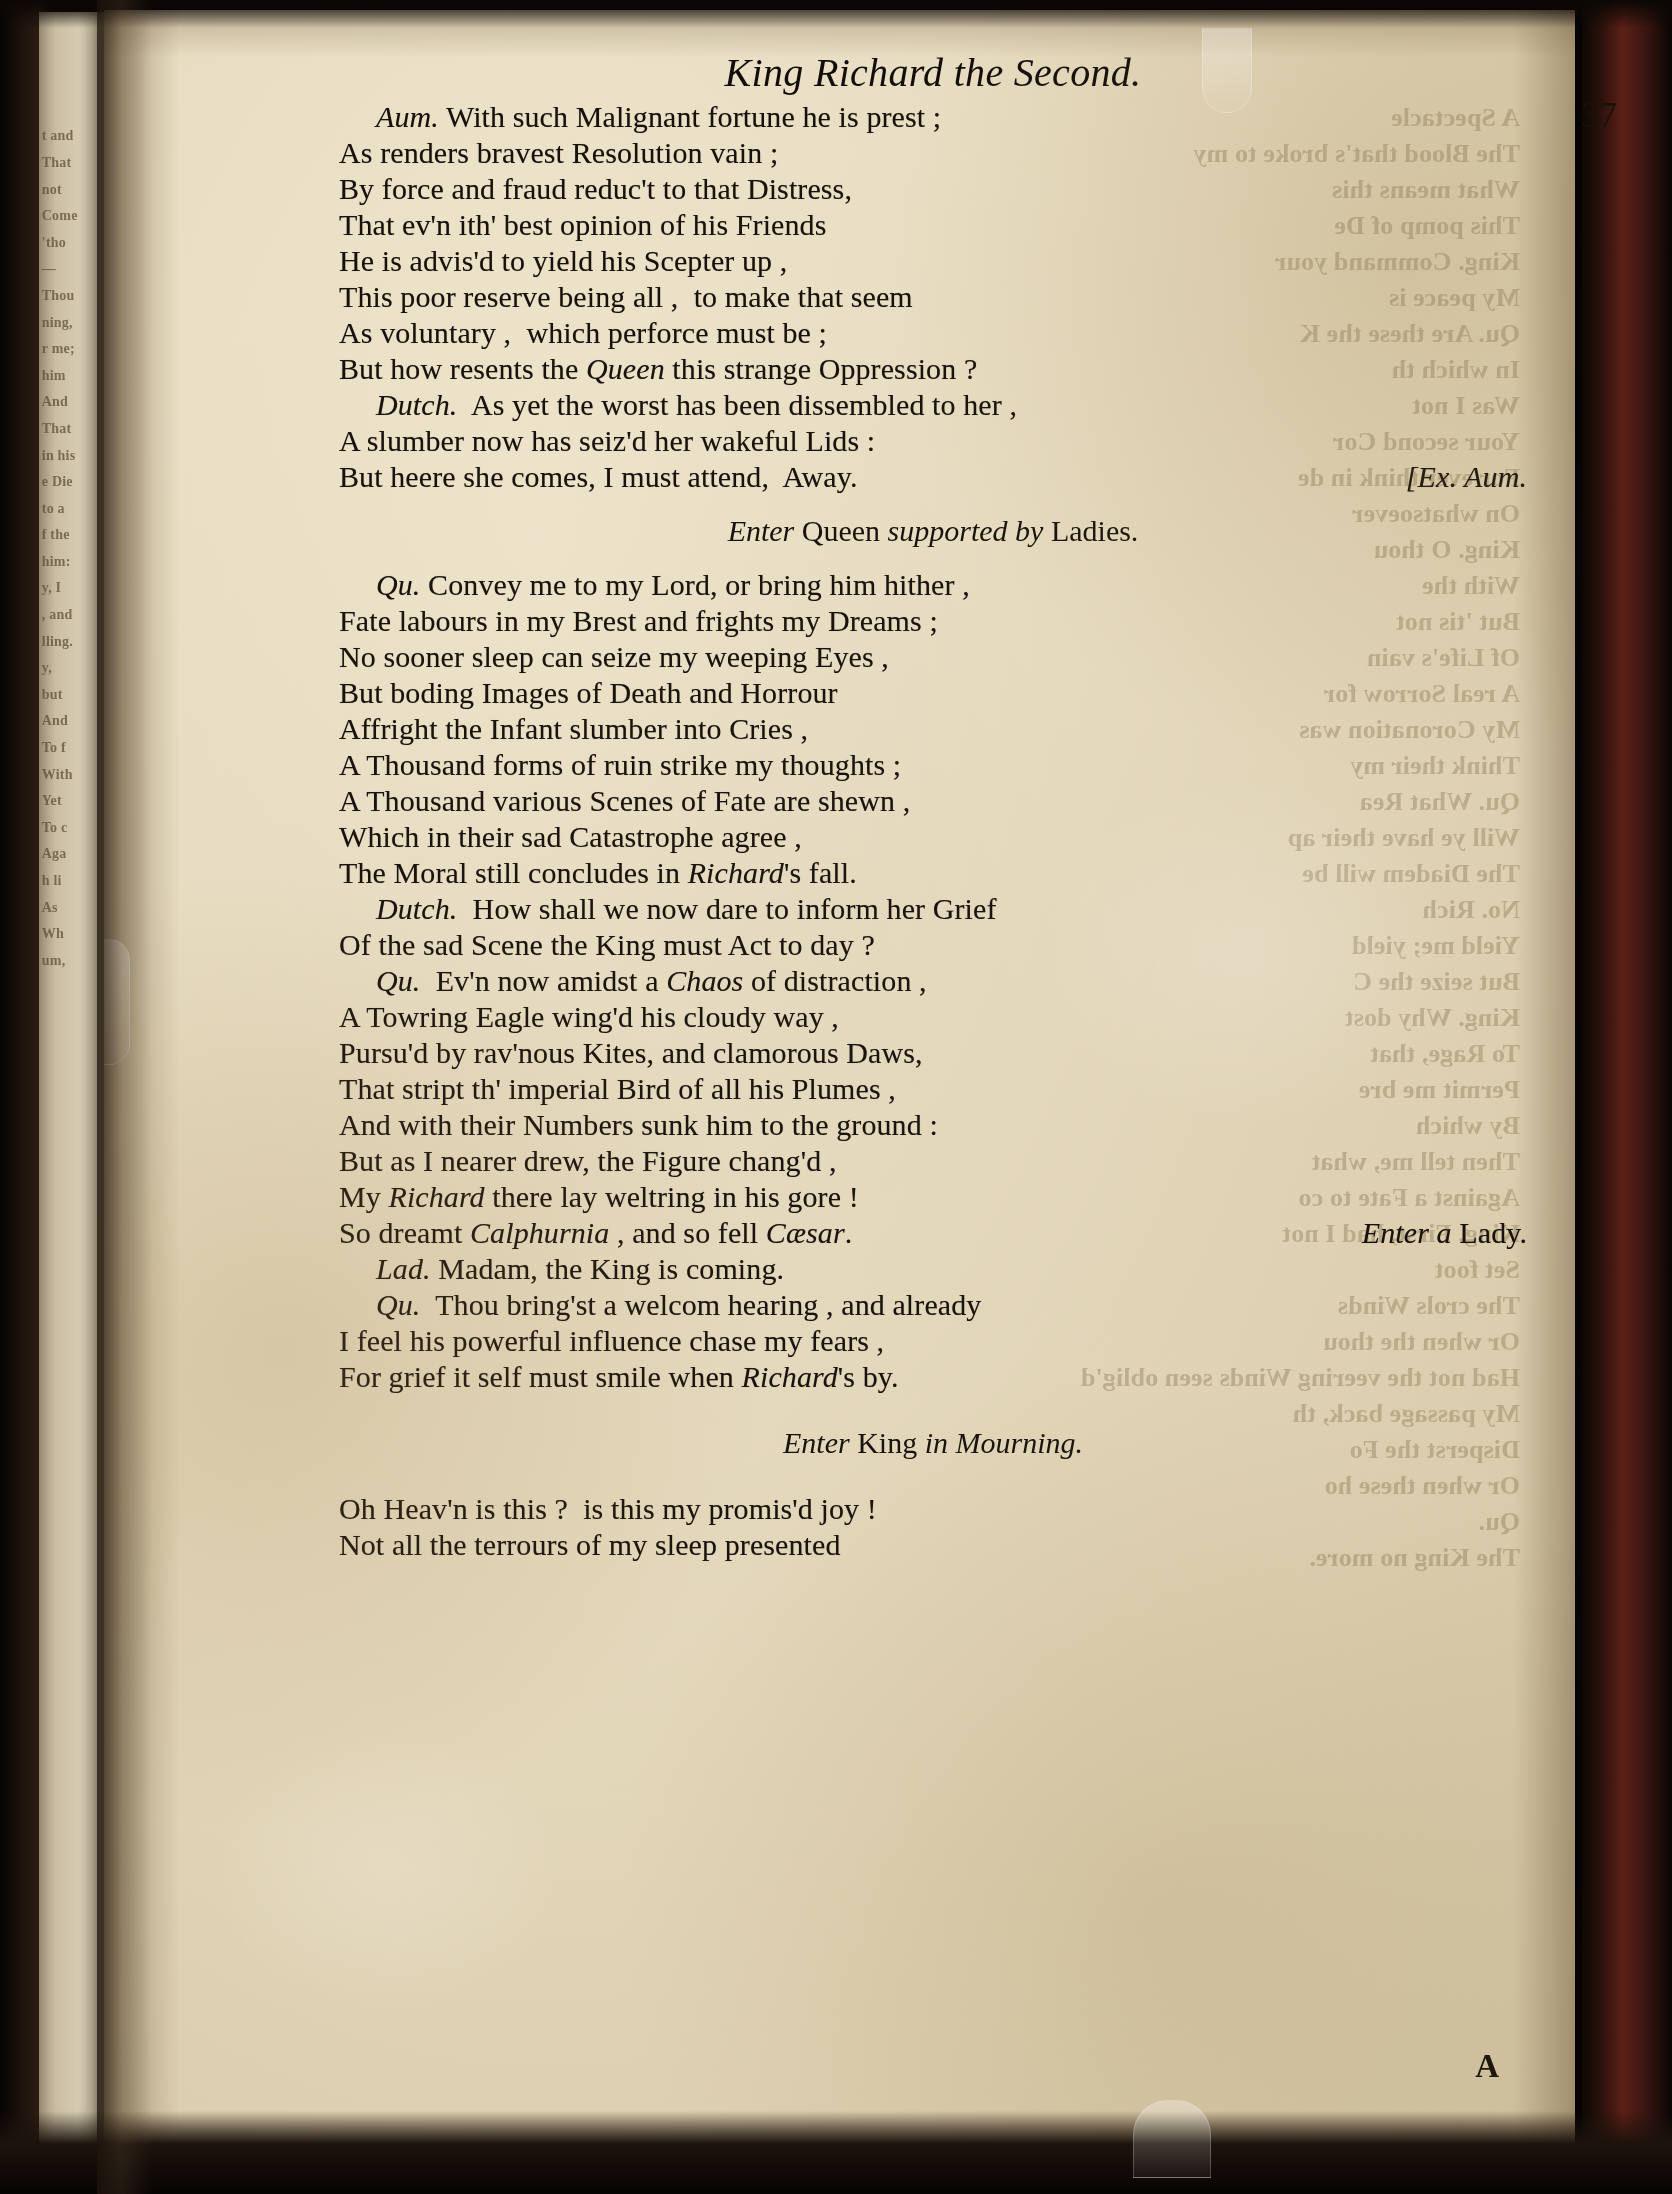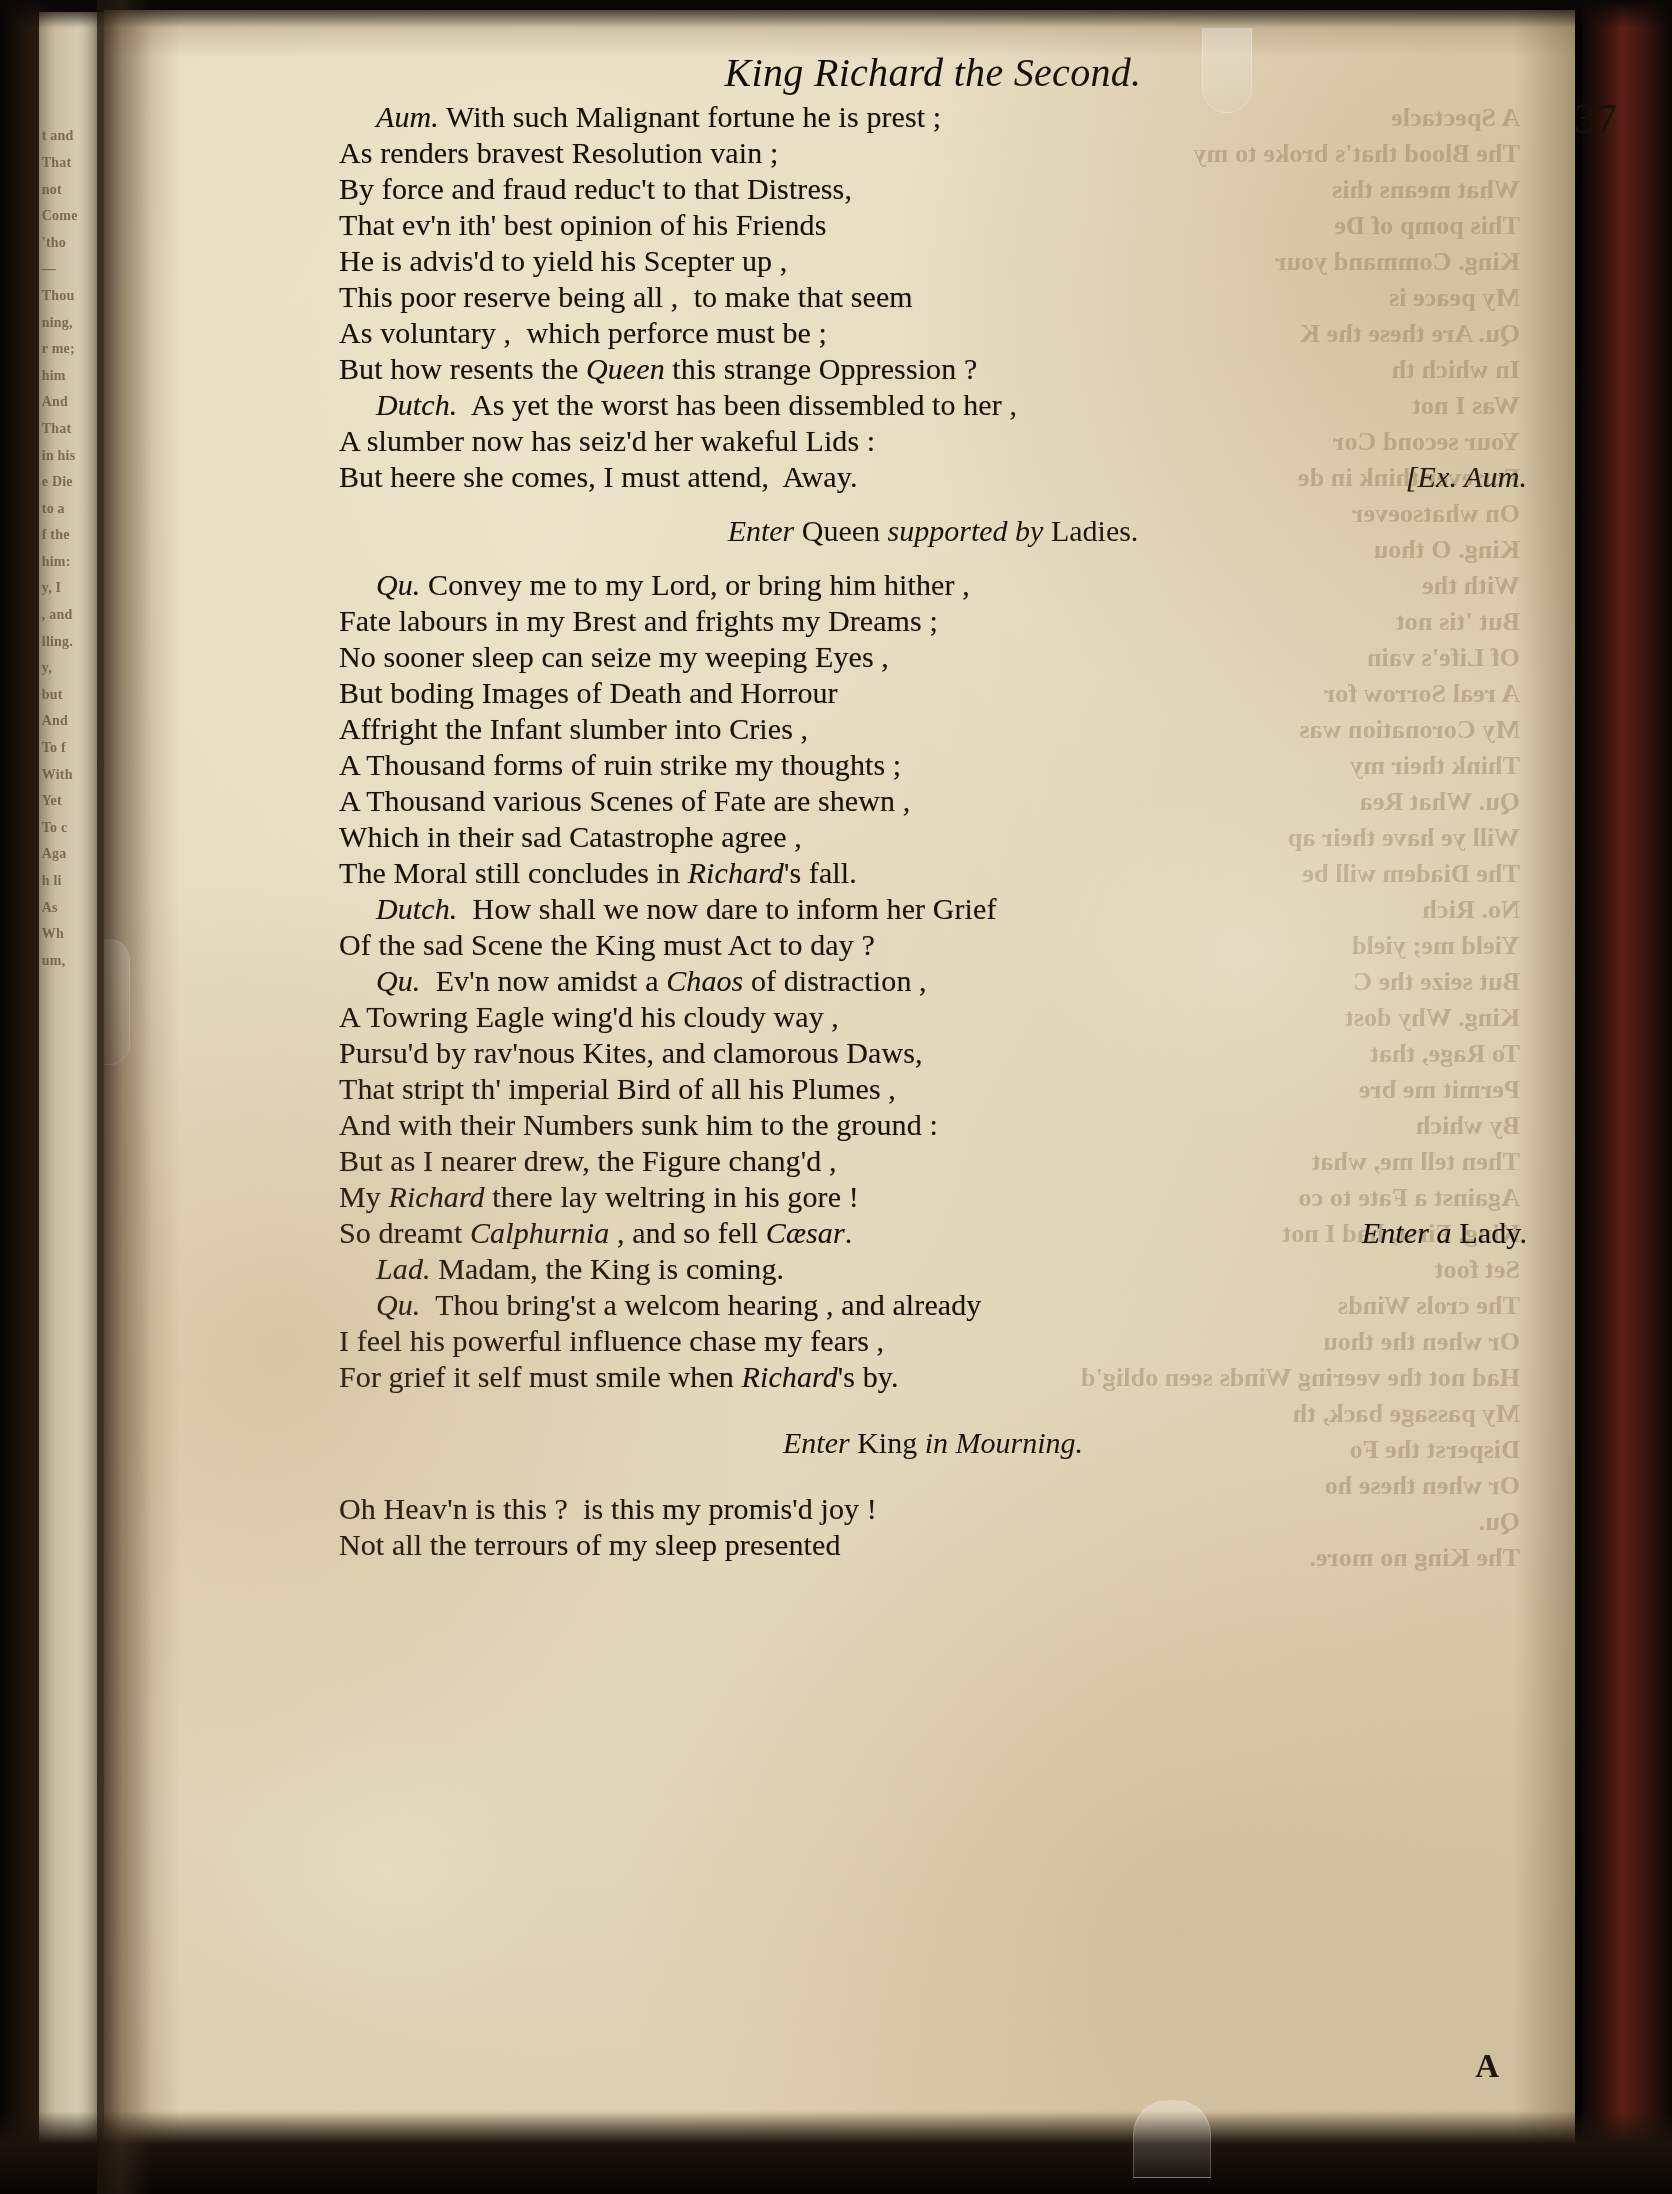--- a/index.html
+++ b/index.html
@@ -138,21 +138,21 @@
     line-height: 1.1;
     letter-spacing: 0.3px;
     margin: 0 0 4.1px 0;
     color: #120d07;
     font-weight: 400;
   }
   .running-head .ital { font-style: italic; }
   .folio {
     position: absolute;
     right: -90px; top: 43px;
-    font-size: 43px;
+    font-size: 36px;
     font-weight: 400;
     color: #1a1208;
     font-family: "Liberation Serif", serif;
   }
 
   .line {
     font-size: 30px;
     line-height: 36px;
     white-space: pre-wrap;
     letter-spacing: 0.1px;

